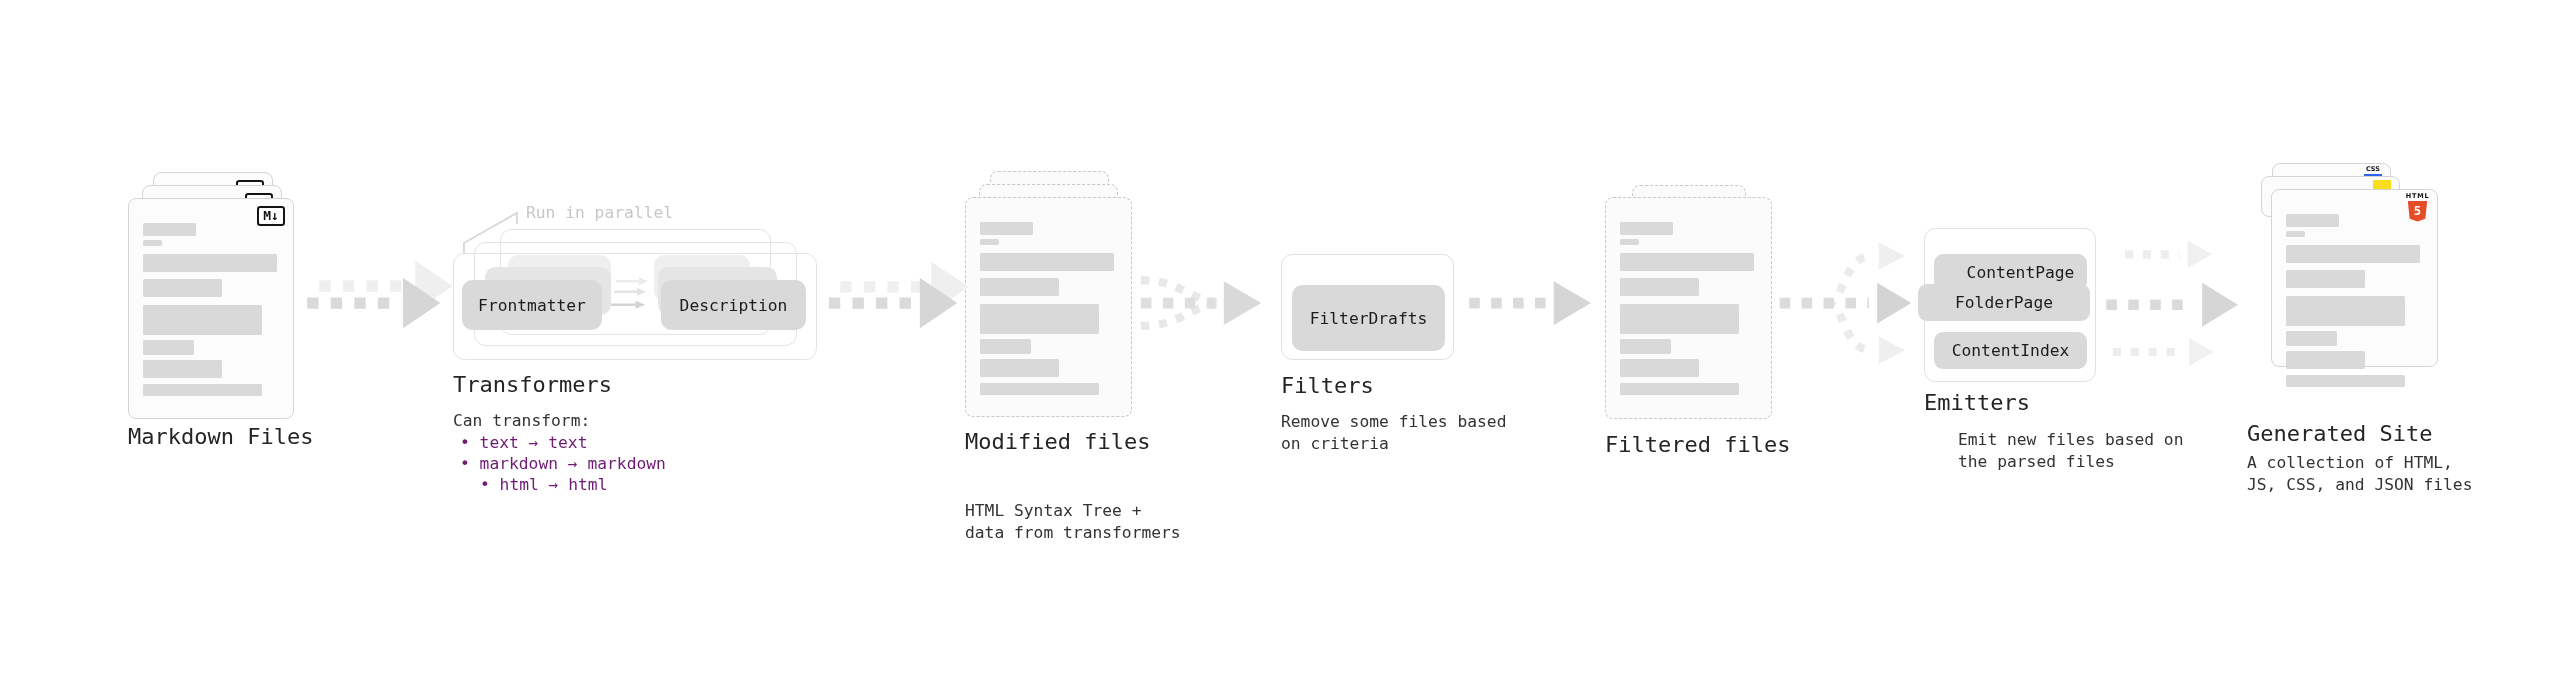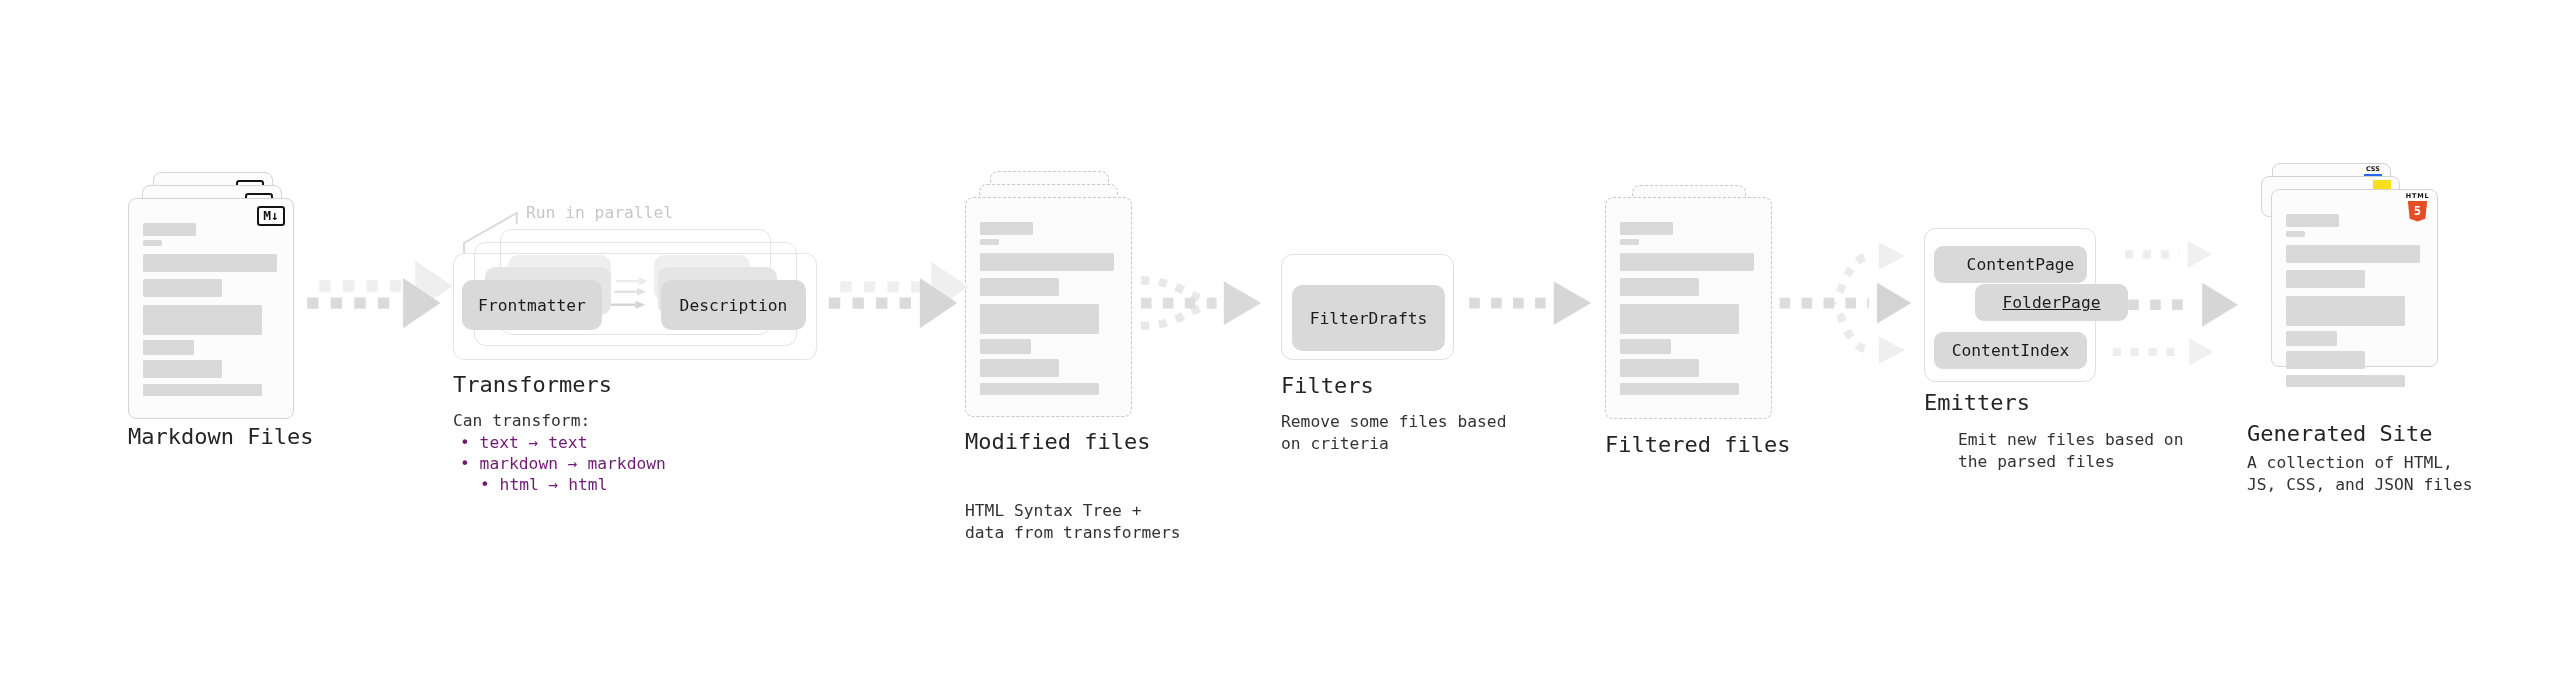--- a/index.html
+++ b/index.html
@@ -118,22 +118,22 @@
       <i style="top: 55px; width: 134px; height: 18px;"></i>
       <i style="top: 80px; width: 79px; height: 18px;"></i>
       <i style="top: 106px; width: 119px; height: 30px;"></i>
       <i style="top: 141px; width: 51px; height: 14.6px;"></i>
       <i style="top: 161px; width: 79px; height: 18px;"></i>
       <i style="top: 185px; width: 119px; height: 12.2px;"></i>
     </div>
   <div class="h" style="left:1605px;top:432px;">Filtered files</div>
 
   <div class="panel" style="left:1924px;top:228px;width:172px;height:154px;"></div>
-  <div class="pill" style="left:1934px;top:246px;width:153px;height:37px;border-radius:9px;padding-left:20px;">ContentPage</div>
-  <div class="pill" style="left:1975px;top:284px;width:153px;height:37px;border-radius:9px;text-decoration:underline;">FolderPage</div>
+  <div class="pill" style="left:1934px;top:254px;width:153px;height:37px;border-radius:9px;padding-left:20px;">ContentPage</div>
+  <div class="pill" style="left:1918px;top:284px;width:172px;height:37px;border-radius:9px;">FolderPage</div>
   <div class="pill" style="left:1934px;top:332px;width:153px;height:37px;border-radius:9px;">ContentIndex</div>
   <div class="h" style="left:1924px;top:390px;">Emitters</div>
   <div class="sub" style="left:1924px;top:429px;margin-left:34px;">
     <span style="display:block;">Emit new files based on</span>
     <span style="display:block;">the parsed files</span>
   </div>
 
   <div class="doc" style="left:2272px;top:163px;width:119px;height:41px;">
     <span class="cssbadge">
       <span>CSS</span>

